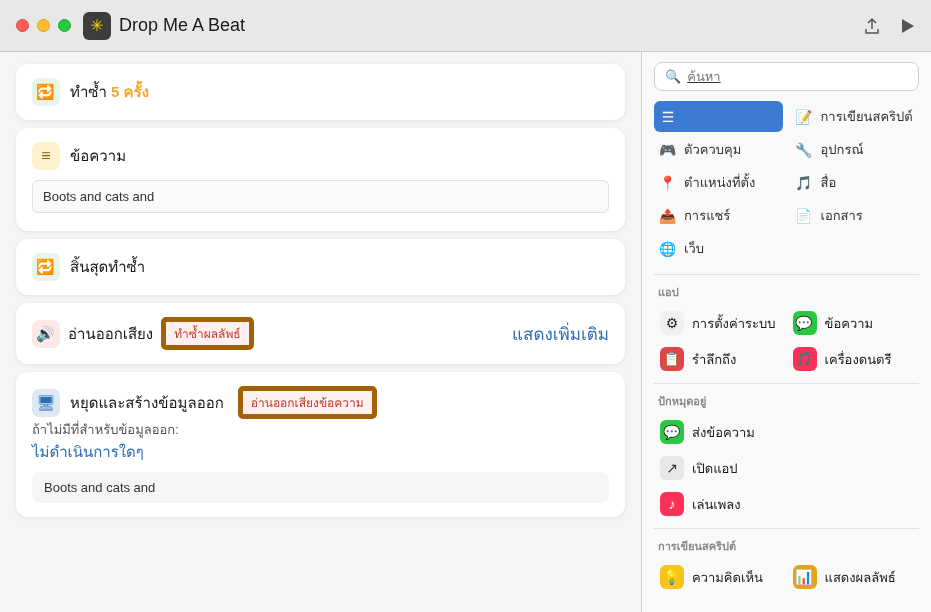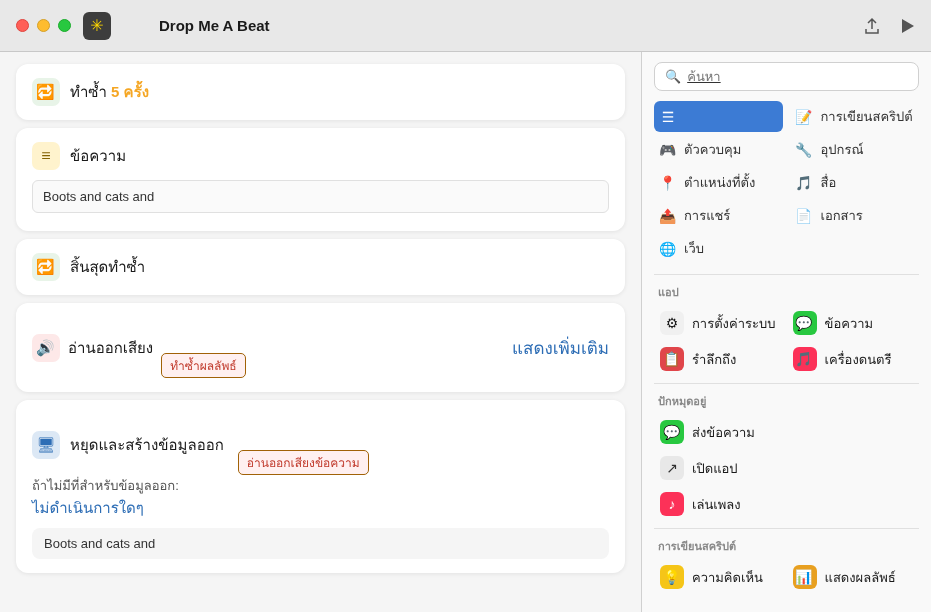--- a/index.html
+++ b/index.html
@@ -42,25 +42,24 @@
       background: #3d3d3d;
       border-radius: 6px;
       display: flex;
       align-items: center;
       justify-content: center;
       margin-right: 8px;
       color: #ffd700;
       font-size: 16px;
     }
     .titlebar-title {
-      font-size: 15px;
-      font-weight: 700;
+      font-size: 18px;
+      font-weight: 400;
       color: #1a1a1a;
       flex: 1;
-      margin-left: 40px;
     }
     .titlebar-actions {
       display: flex;
       gap: 20px;
       align-items: center;
     }
     .titlebar-btn {
       background: none;
       border: none;
       cursor: pointer;
@@ -174,23 +173,22 @@
       border-radius: 5px;
       padding: 2px 8px;
       font-size: 12px;
       font-weight: 500;
       display: flex;
       align-items: center;
       gap: 4px;
     }
     .tag-badge-speak {
       background: #fff0f0;
-      border: 1px solid #a16207;
+      border: 5px solid #a16207;
       color: #c0392b;
-      margin-top: 36px;
     }
     .show-more-link {
       color: #2d6db5;
       font-size: 17px;
       cursor: pointer;
     }
 
     .stop-card-inner {
       background: white;
       border-radius: 12px;

